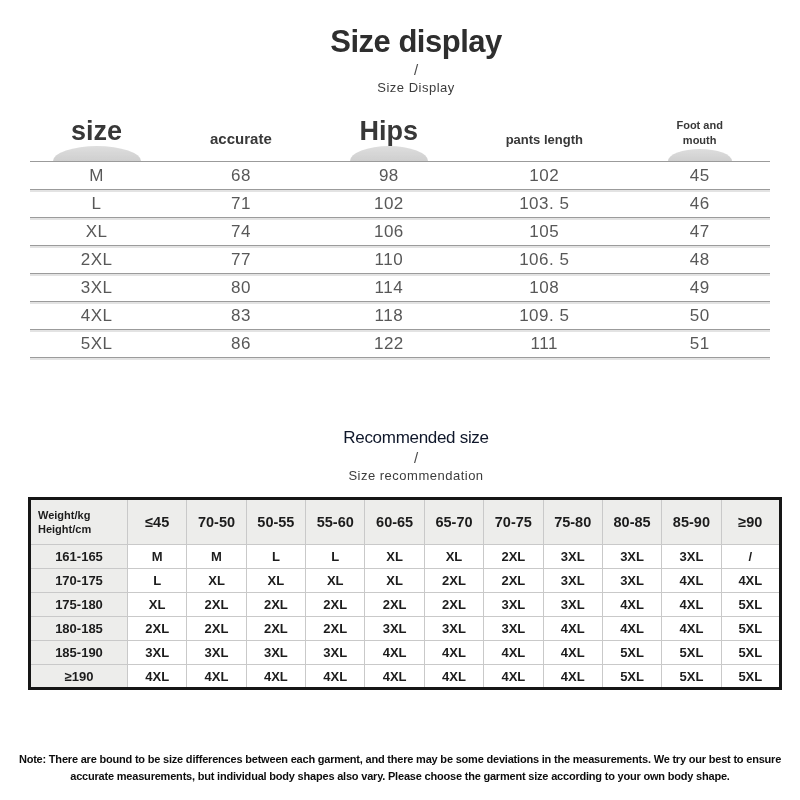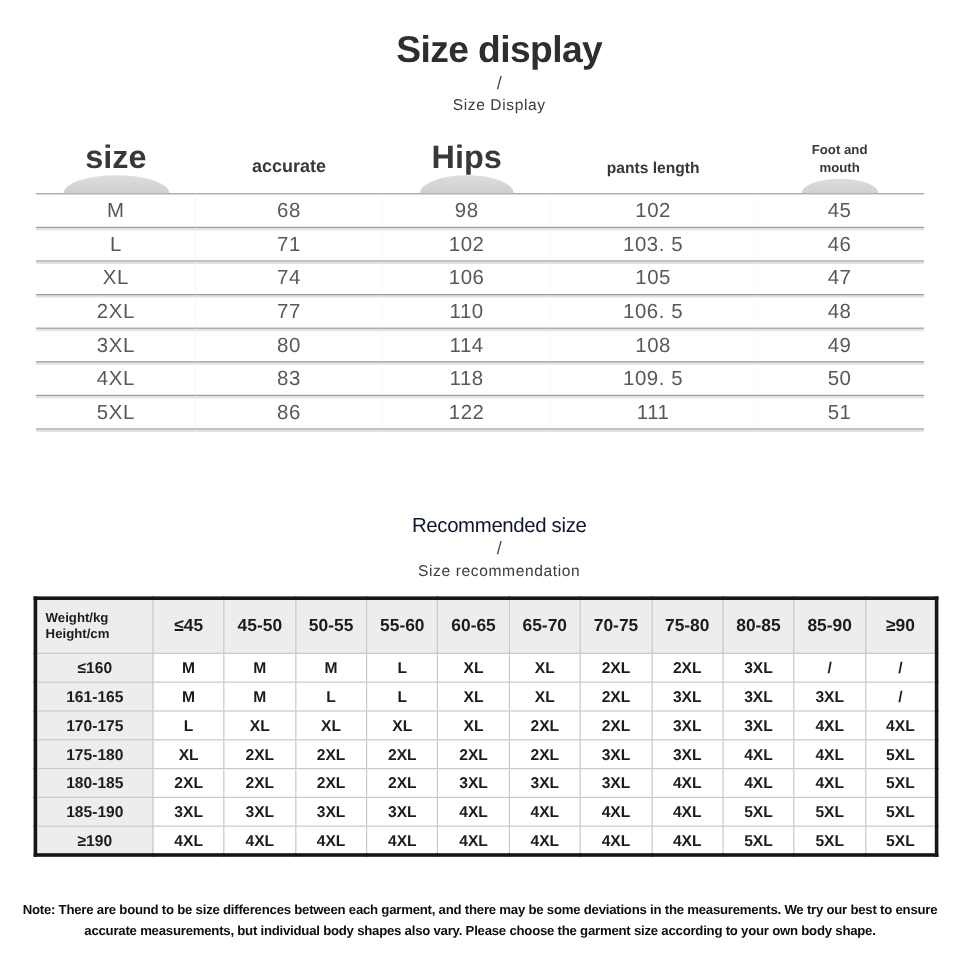--- a/index.html
+++ b/index.html
@@ -143,48 +143,34 @@
 </div>
 
 <table class="rec-table">
   <thead>
     <tr>
       <th class="corner">
         <div>Weight/kg</div>
         <div>Height/cm</div>
       </th>
     <th>≤45</th>
-        <th>45-50</th>
+        <th>70-50</th>
         <th>50-55</th>
         <th>55-60</th>
         <th>60-65</th>
         <th>65-70</th>
         <th>70-75</th>
         <th>75-80</th>
         <th>80-85</th>
         <th>85-90</th>
         <th>≥90</th>
       </tr>
   </thead>
   <tbody>
       <tr>
-        <td class="row-head">≤160</td>
-        <td>M</td>
-        <td>M</td>
-        <td>M</td>
-        <td>L</td>
-        <td>XL</td>
-        <td>XL</td>
-        <td>2XL</td>
-        <td>2XL</td>
-        <td>3XL</td>
-        <td>/</td>
-        <td>/</td>
-      </tr>
-      <tr>
         <td class="row-head">161-165</td>
         <td>M</td>
         <td>M</td>
         <td>L</td>
         <td>L</td>
         <td>XL</td>
         <td>XL</td>
         <td>2XL</td>
         <td>3XL</td>
         <td>3XL</td>

